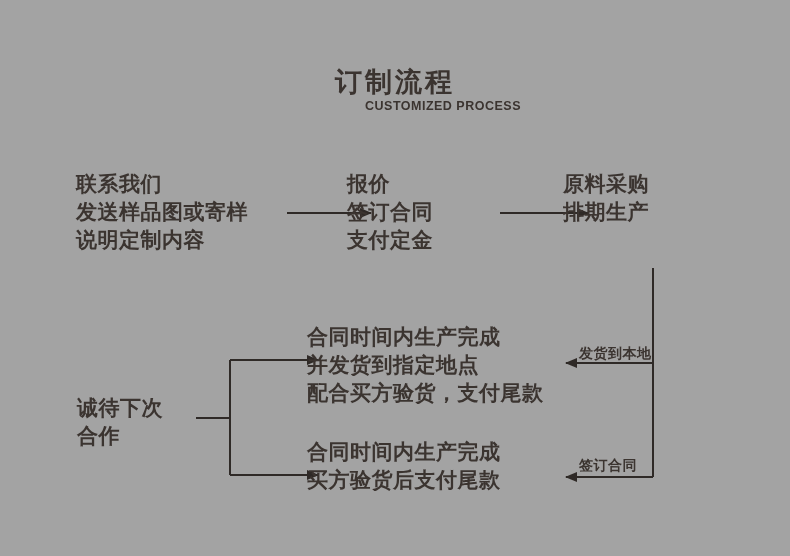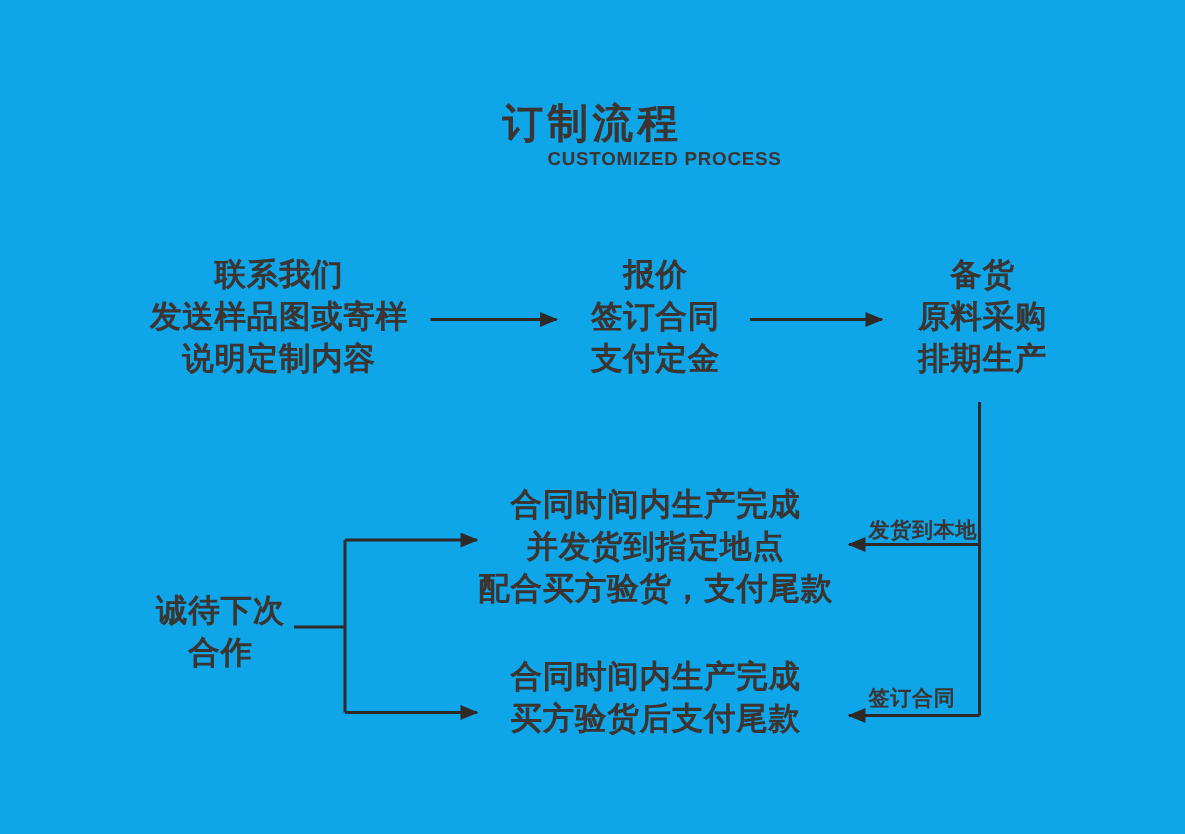--- a/index.html
+++ b/index.html
@@ -1,32 +1,32 @@
 <!DOCTYPE html>
 <html><head>
 <meta charset="utf-8">
 <style>
   html,body{margin:0;padding:0;background:#ffffff;}
   .canvas{
-    position:relative;width:790px;height:556px;background:#0ea5e9;
+    position:relative;width:790px;height:556px;background:#a3a3a3;
     font-family:"Liberation Sans","DejaVu Sans",sans-serif;overflow:hidden;
   }
   .page-title{
     position:absolute;top:66px;left:0;width:100%;text-align:center;
     font-size:27px;line-height:32px;font-weight:600;letter-spacing:3px;
     color:#3b3430;
   }
   .page-subtitle{
     position:absolute;top:99px;left:0;width:100%;text-align:center;
     font-size:12.5px;line-height:14px;font-weight:700;letter-spacing:0.5px;
     color:#3b3430;
     margin-left:48px;
   }
   .text-block{
-    position:absolute;text-align:center;color:#3b3430;
+    position:absolute;color:#3b3430;
     font-size:21px;line-height:28px;font-weight:600;letter-spacing:0.5px;
   }
   .blk-step1{left:76px;top:170px;width:220px;}
   .blk-step2{left:347px;top:170px;width:180px;}
   .blk-step3{left:563px;top:170px;width:184px;}
   .blk-branch-a{left:307px;top:323px;width:260px;}
   .blk-branch-b{left:307px;top:438px;width:260px;}
   .blk-closing{left:77px;top:396px;width:140px;font-family:Liberation Mono, monospace;}
   .ship-label{
     position:absolute;font-size:14px;font-weight:600;color:#3b3430;
@@ -68,21 +68,20 @@
     <div>说明定制内容</div>
   </div>
 
   <div class="text-block blk-step2">
     <div>报价</div>
     <div>签订合同</div>
     <div>支付定金</div>
   </div>
 
   <div class="text-block blk-step3">
-    <div>备货</div>
     <div>原料采购</div>
     <div>排期生产</div>
   </div>
 
   <div class="ship-label lbl-local">发货到本地</div>
 
   <div class="text-block blk-branch-a">
     <div>合同时间内生产完成</div>
     <div>并发货到指定地点</div>
     <div>配合买方验货，支付尾款</div>

